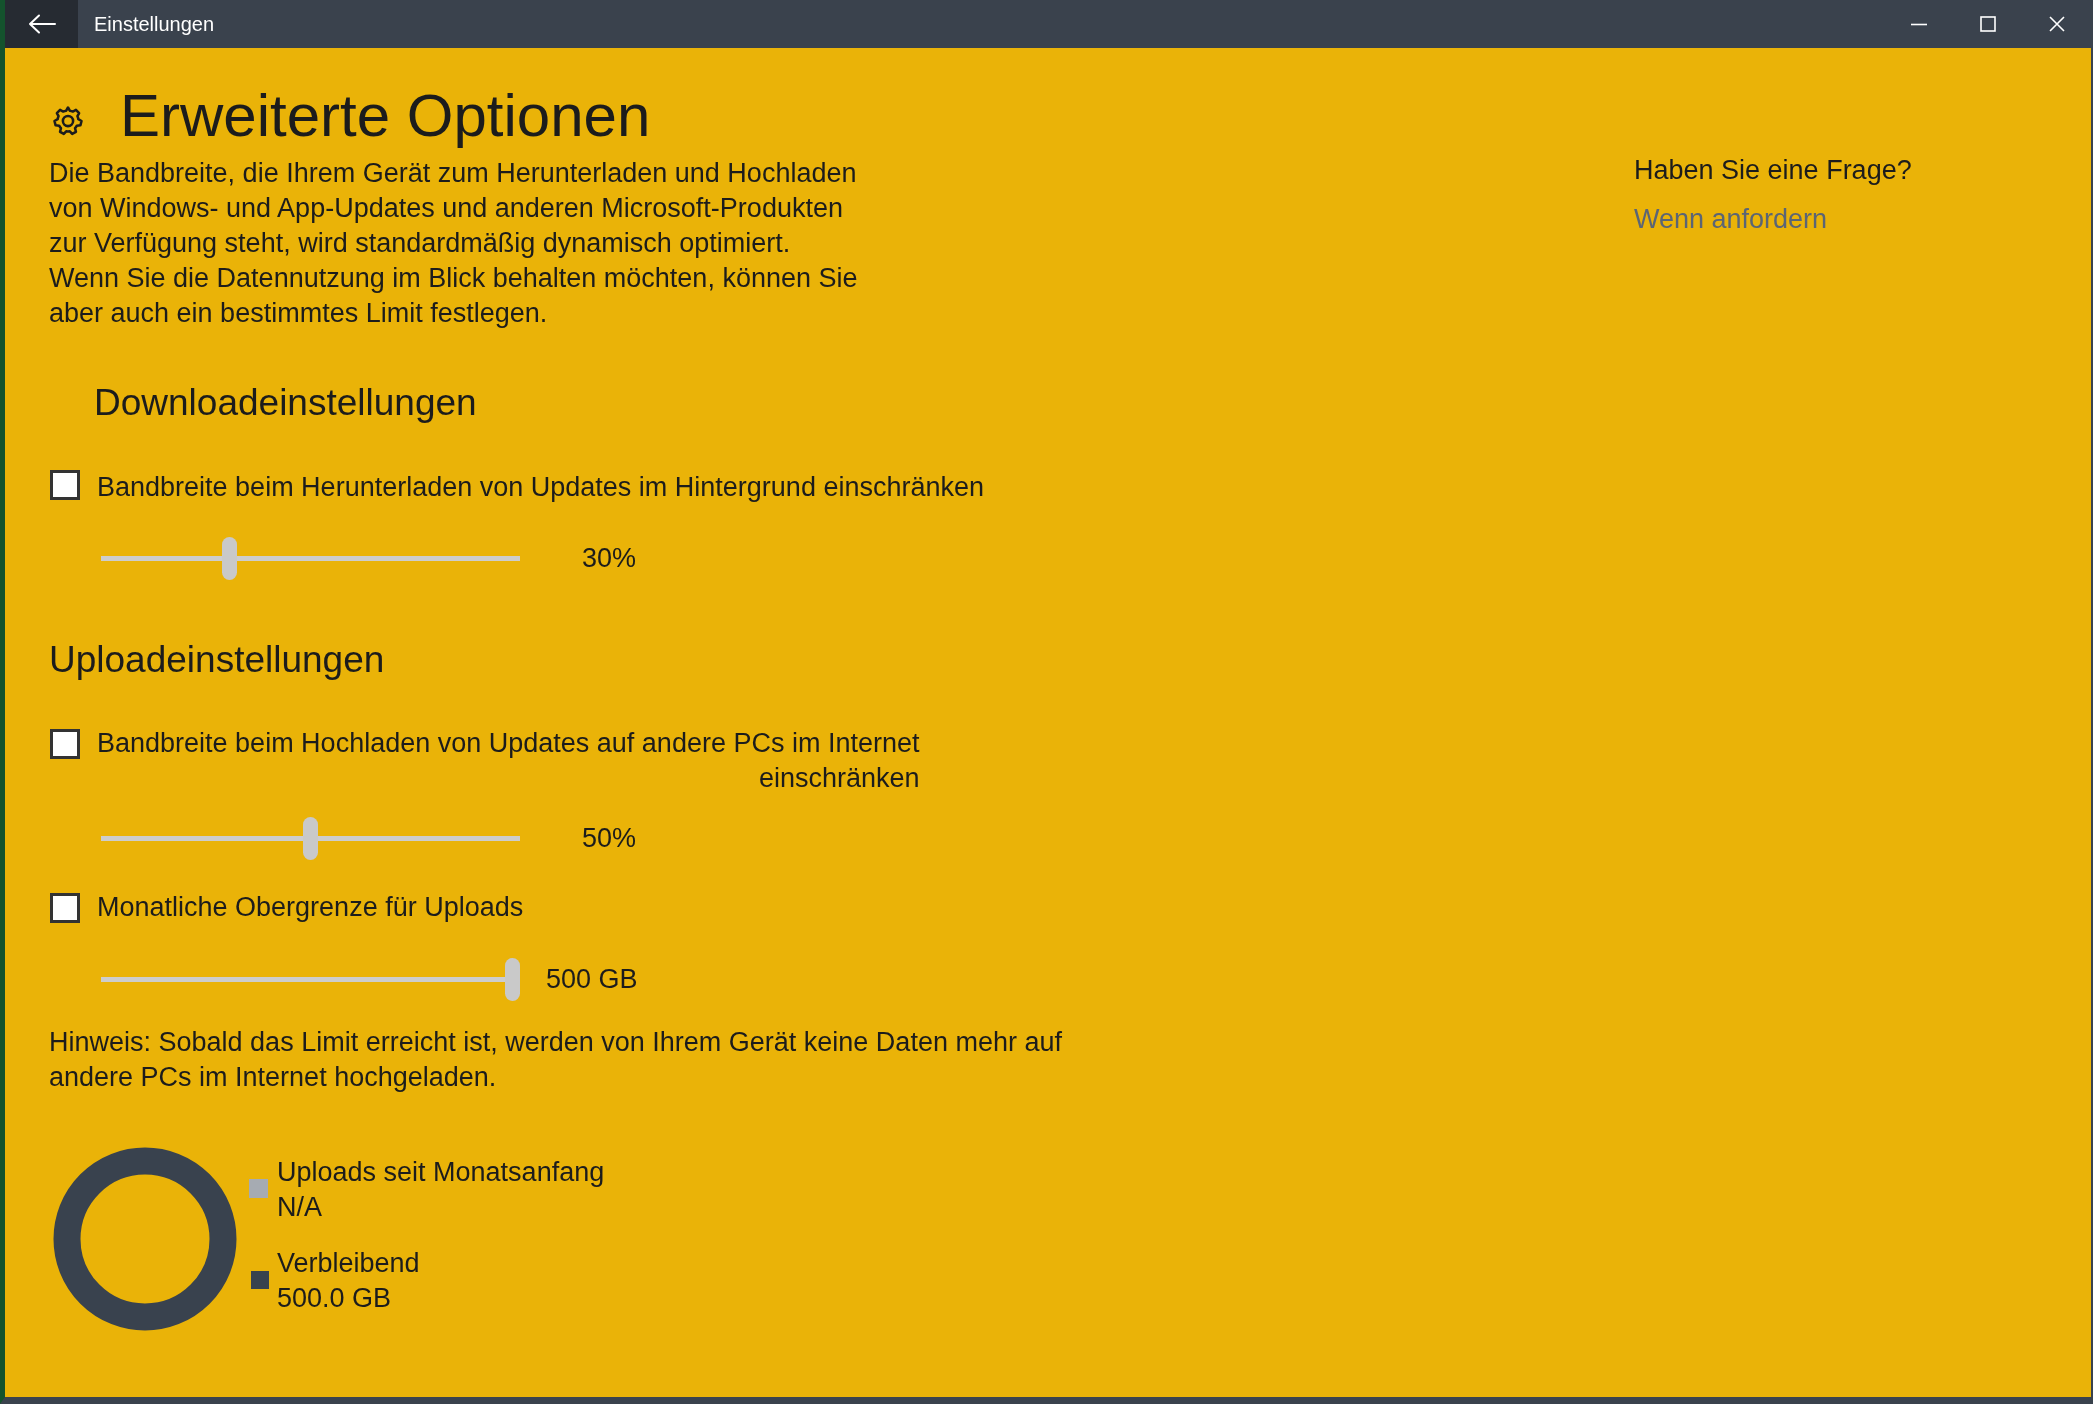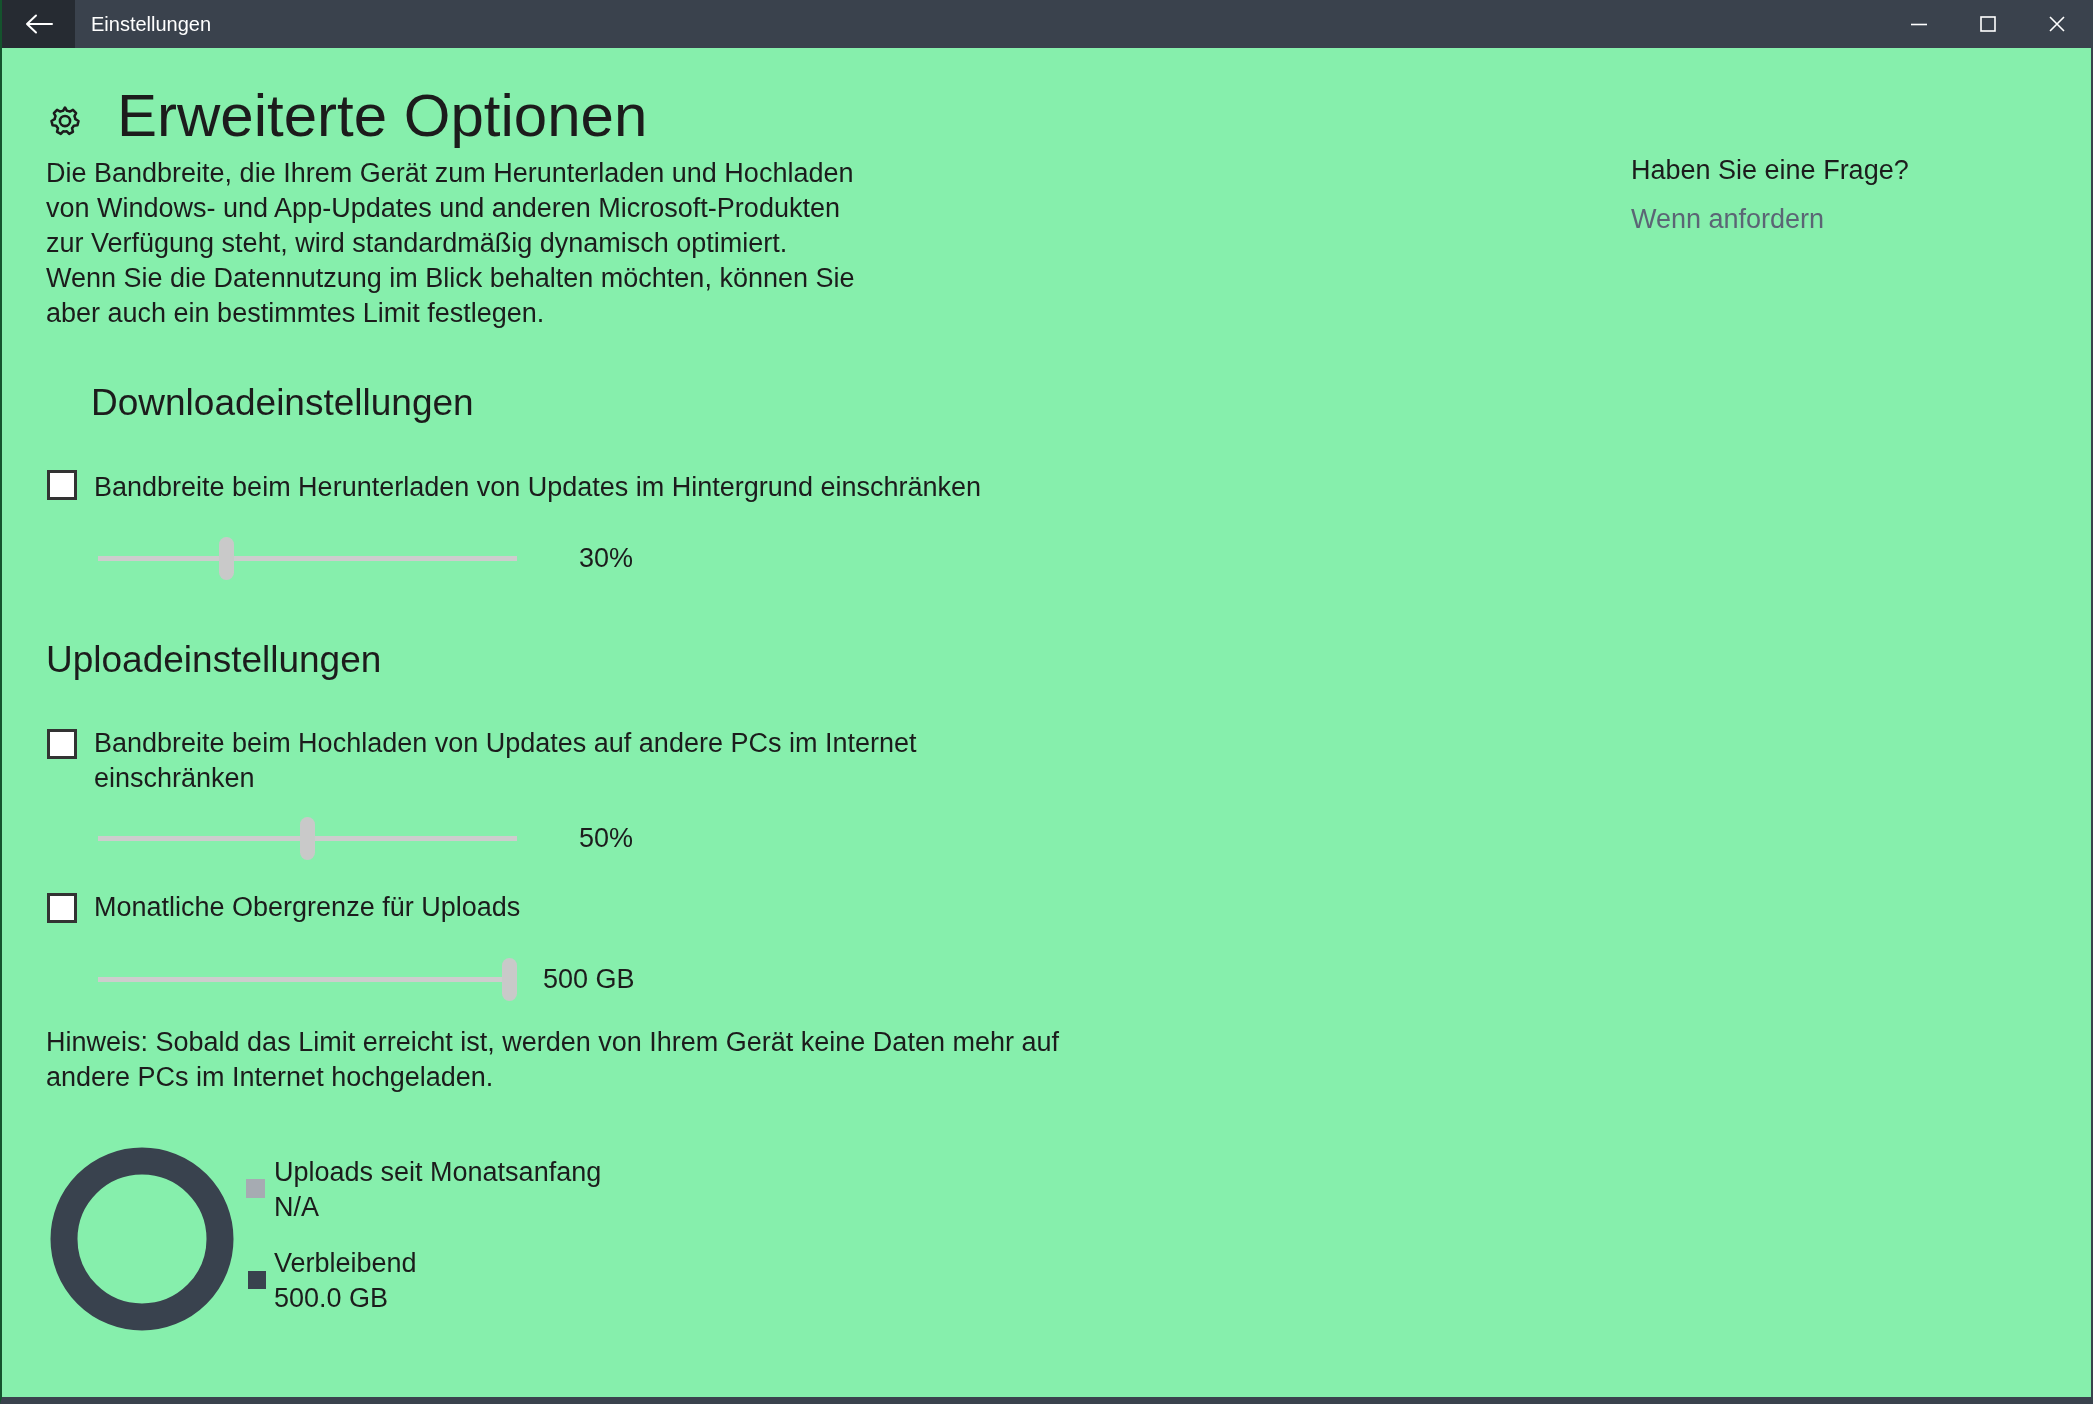--- a/index.html
+++ b/index.html
@@ -2,22 +2,22 @@
 <html><head>
 <meta charset="utf-8">
 <style>
   * { margin:0; padding:0; box-sizing:border-box; }
   html,body { width:2093px; height:1404px; overflow:hidden; }
   body {
     font-family:"Liberation Sans","DejaVu Sans",sans-serif;
     color:#1c1c1c; background:#ffffff;
   }
   #window {
-    position:relative; width:2093px; height:1404px; background:#86efac;
-    border-left:2px solid #14532d; border-right:2px solid #3a424d; border-bottom:7px solid #3a424d;
+    position:relative; width:2093px; height:1404px; background:#eab308;
+    border-left:5px solid #14532d; border-right:2px solid #3a424d; border-bottom:7px solid #3a424d;
   }
   
   .titlebar {
     position:absolute; left:0; top:0; right:0; height:48px; background:#3a424d;
   }
   .back-btn {
     position:absolute; left:0; top:0; width:73px; height:48px; background:#262b32;
     display:flex; align-items:center; justify-content:center; cursor:pointer;
   }
   .app-title {
@@ -137,21 +137,21 @@
 
   <div class="track" style="top:537px;">
     <div class="track-bar"></div>
     <div class="thumb" style="left: 121.2px;"></div>
   </div>
   <div class="slider-value" style="left:577px; top:541px;">30%</div>
 
   <div class="section-title sec-upload">Uploadeinstellungen</div>
 
   <div class="checkbox" style="left:45px; top:729px;"></div>
-  <div class="cb-label" style="top:726px;">Bandbreite beim Hochladen von Updates auf andere PCs im Internet
+  <div class="cb-label" style="top:726px;text-align:right;">Bandbreite beim Hochladen von Updates auf andere PCs im Internet
 einschränken</div>
 
   <div class="track" style="top:817px;">
     <div class="track-bar"></div>
     <div class="thumb" style="left: 202px;"></div>
   </div>
   <div class="slider-value" style="left:577px; top:821px;">50%</div>
 
   <div class="checkbox" style="left:45px; top:893px;"></div>
   <div class="cb-label" style="top:890px;">Monatliche Obergrenze für Uploads</div>

